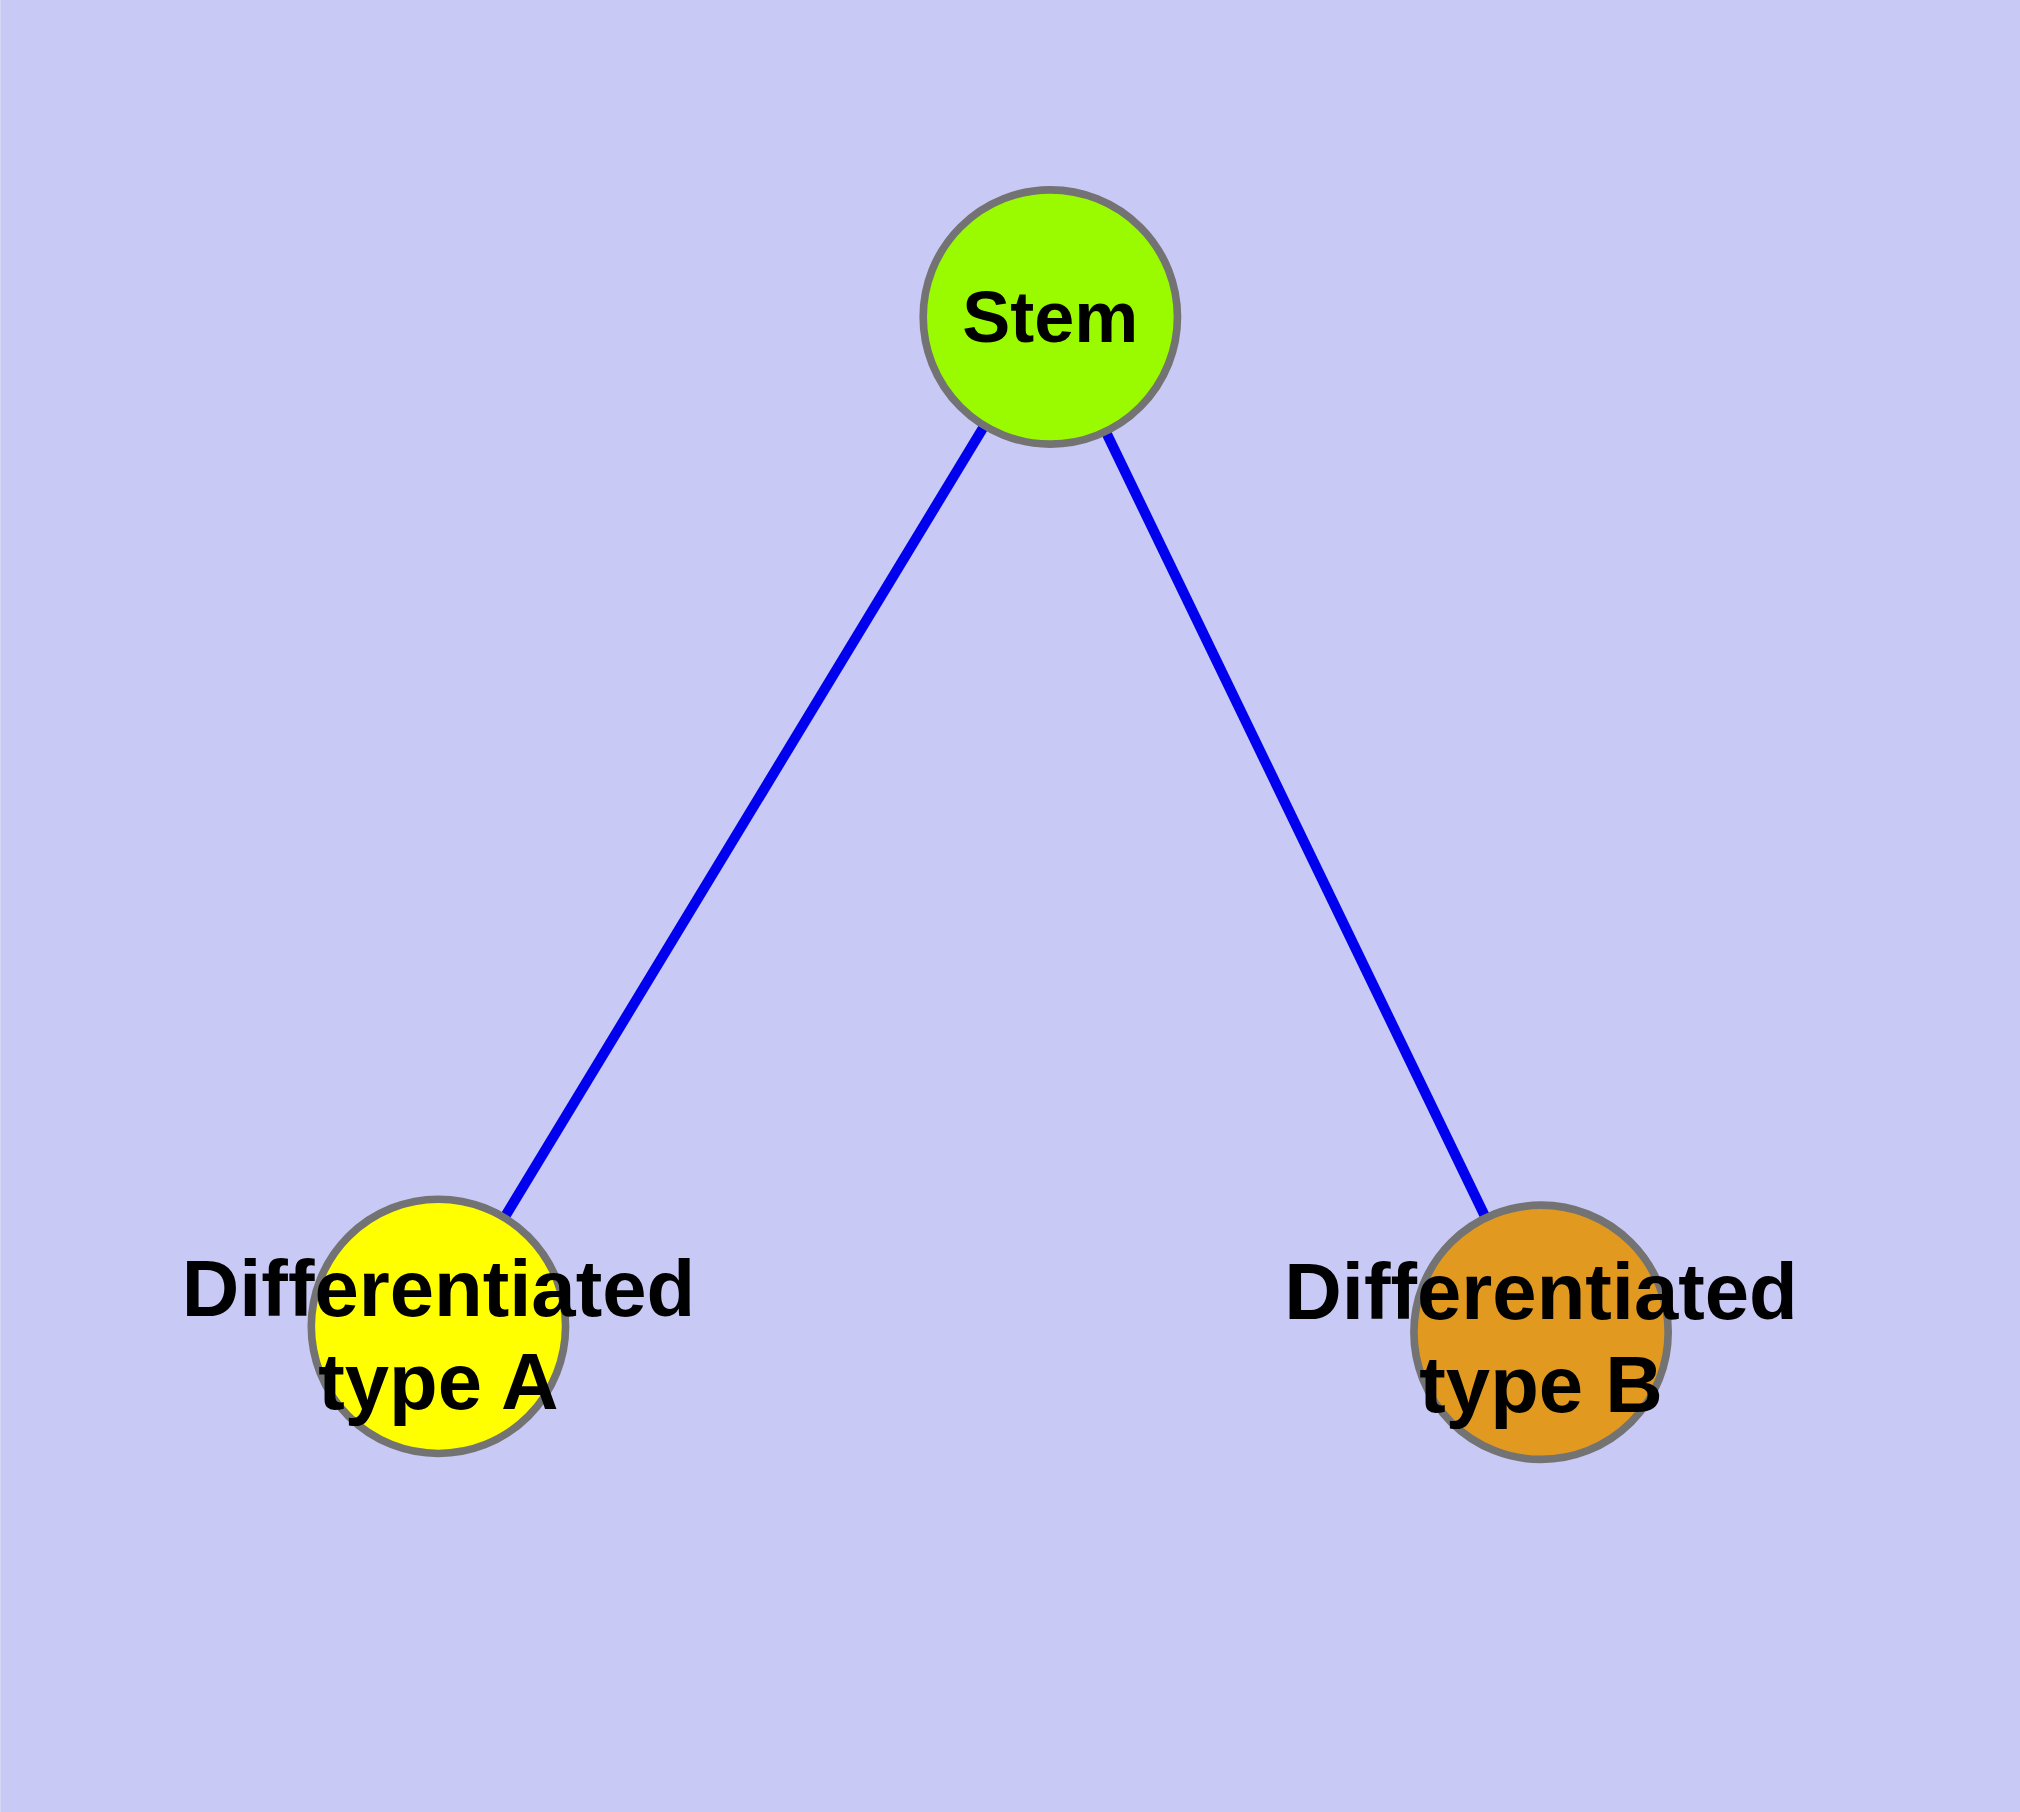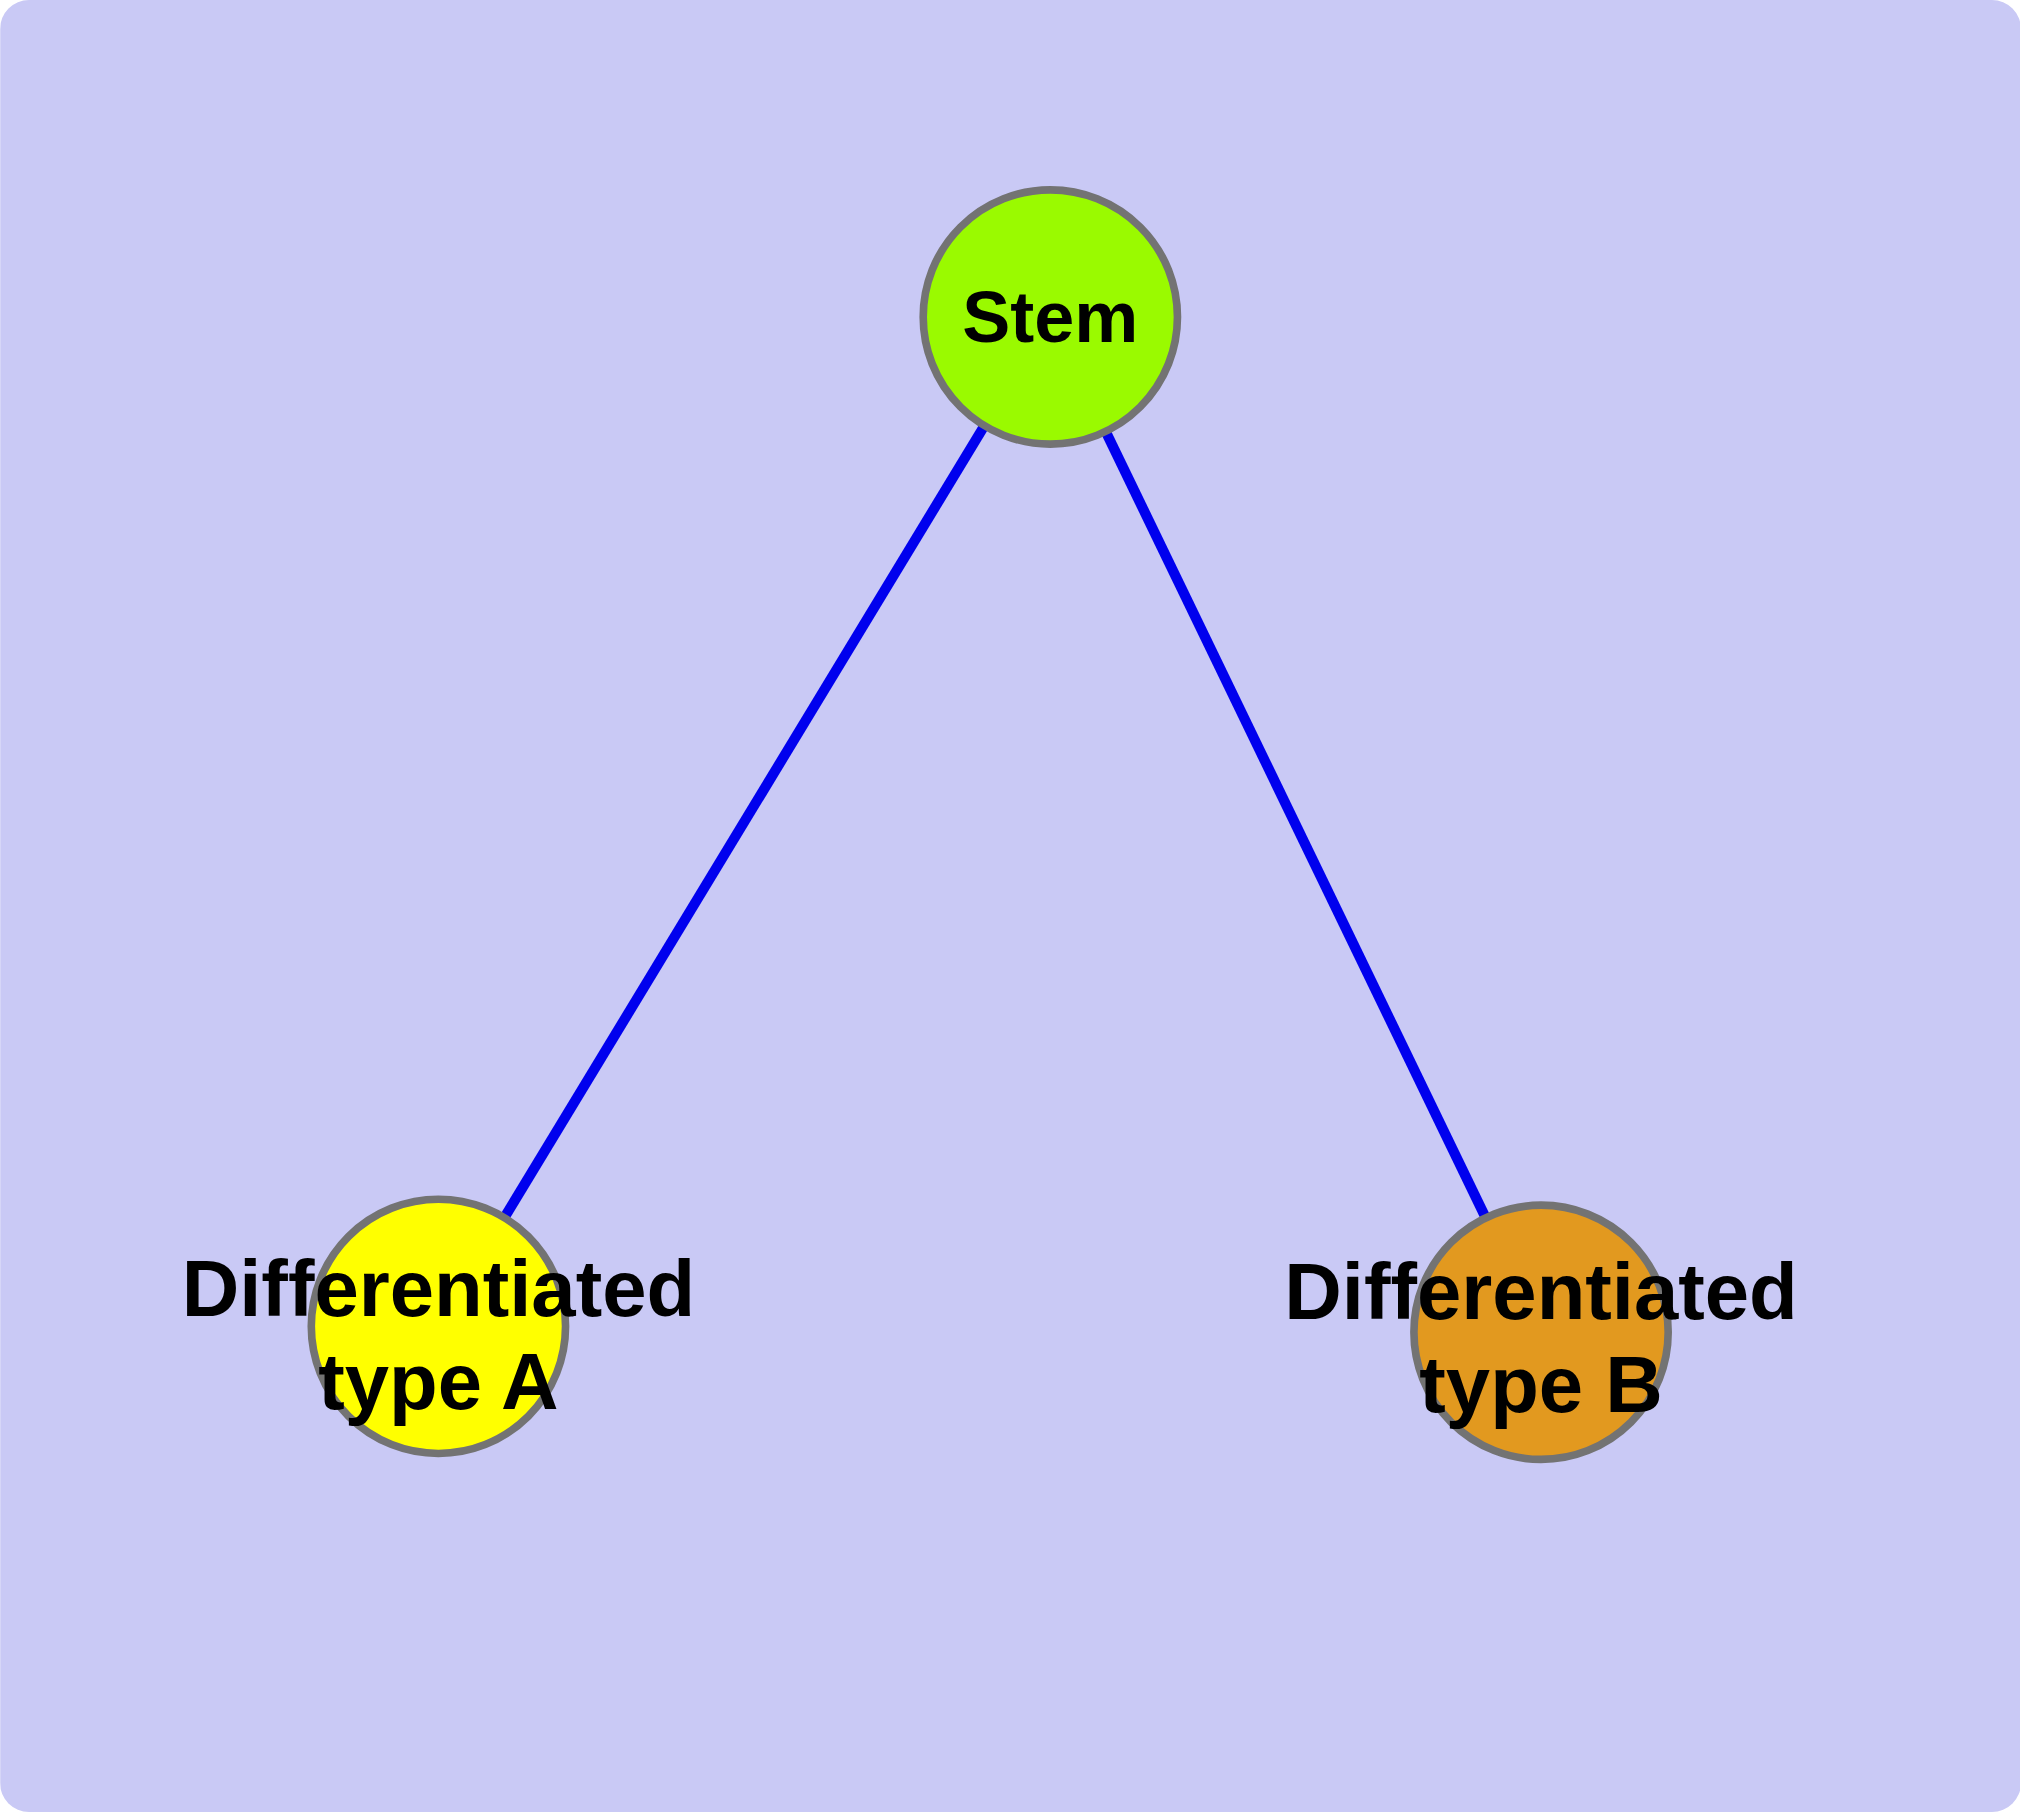--- a/index.html
+++ b/index.html
@@ -7,21 +7,20 @@
     padding: 0;
   }
   body {
     font-family: "Liberation Sans", sans-serif;
   }
   .stage {
     position: relative;
     width: 2021px;
     height: 1812px;
     overflow: hidden;
-    border-radius: 29px;
   }
   svg.diagram {
     display: block;
     width: 2021px;
     height: 1812px;
   }
   .edge {
     fill: none;
     stroke-width: 12;
     stroke-linecap: butt;

